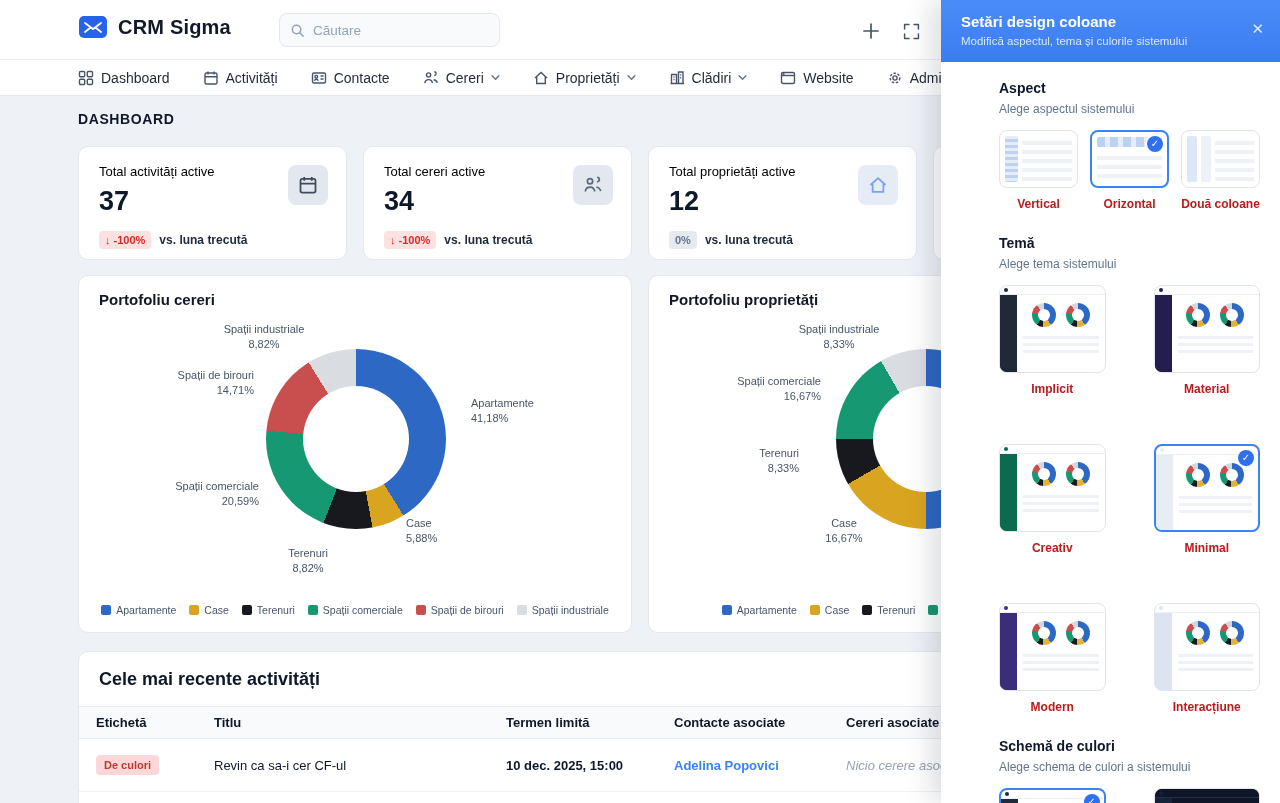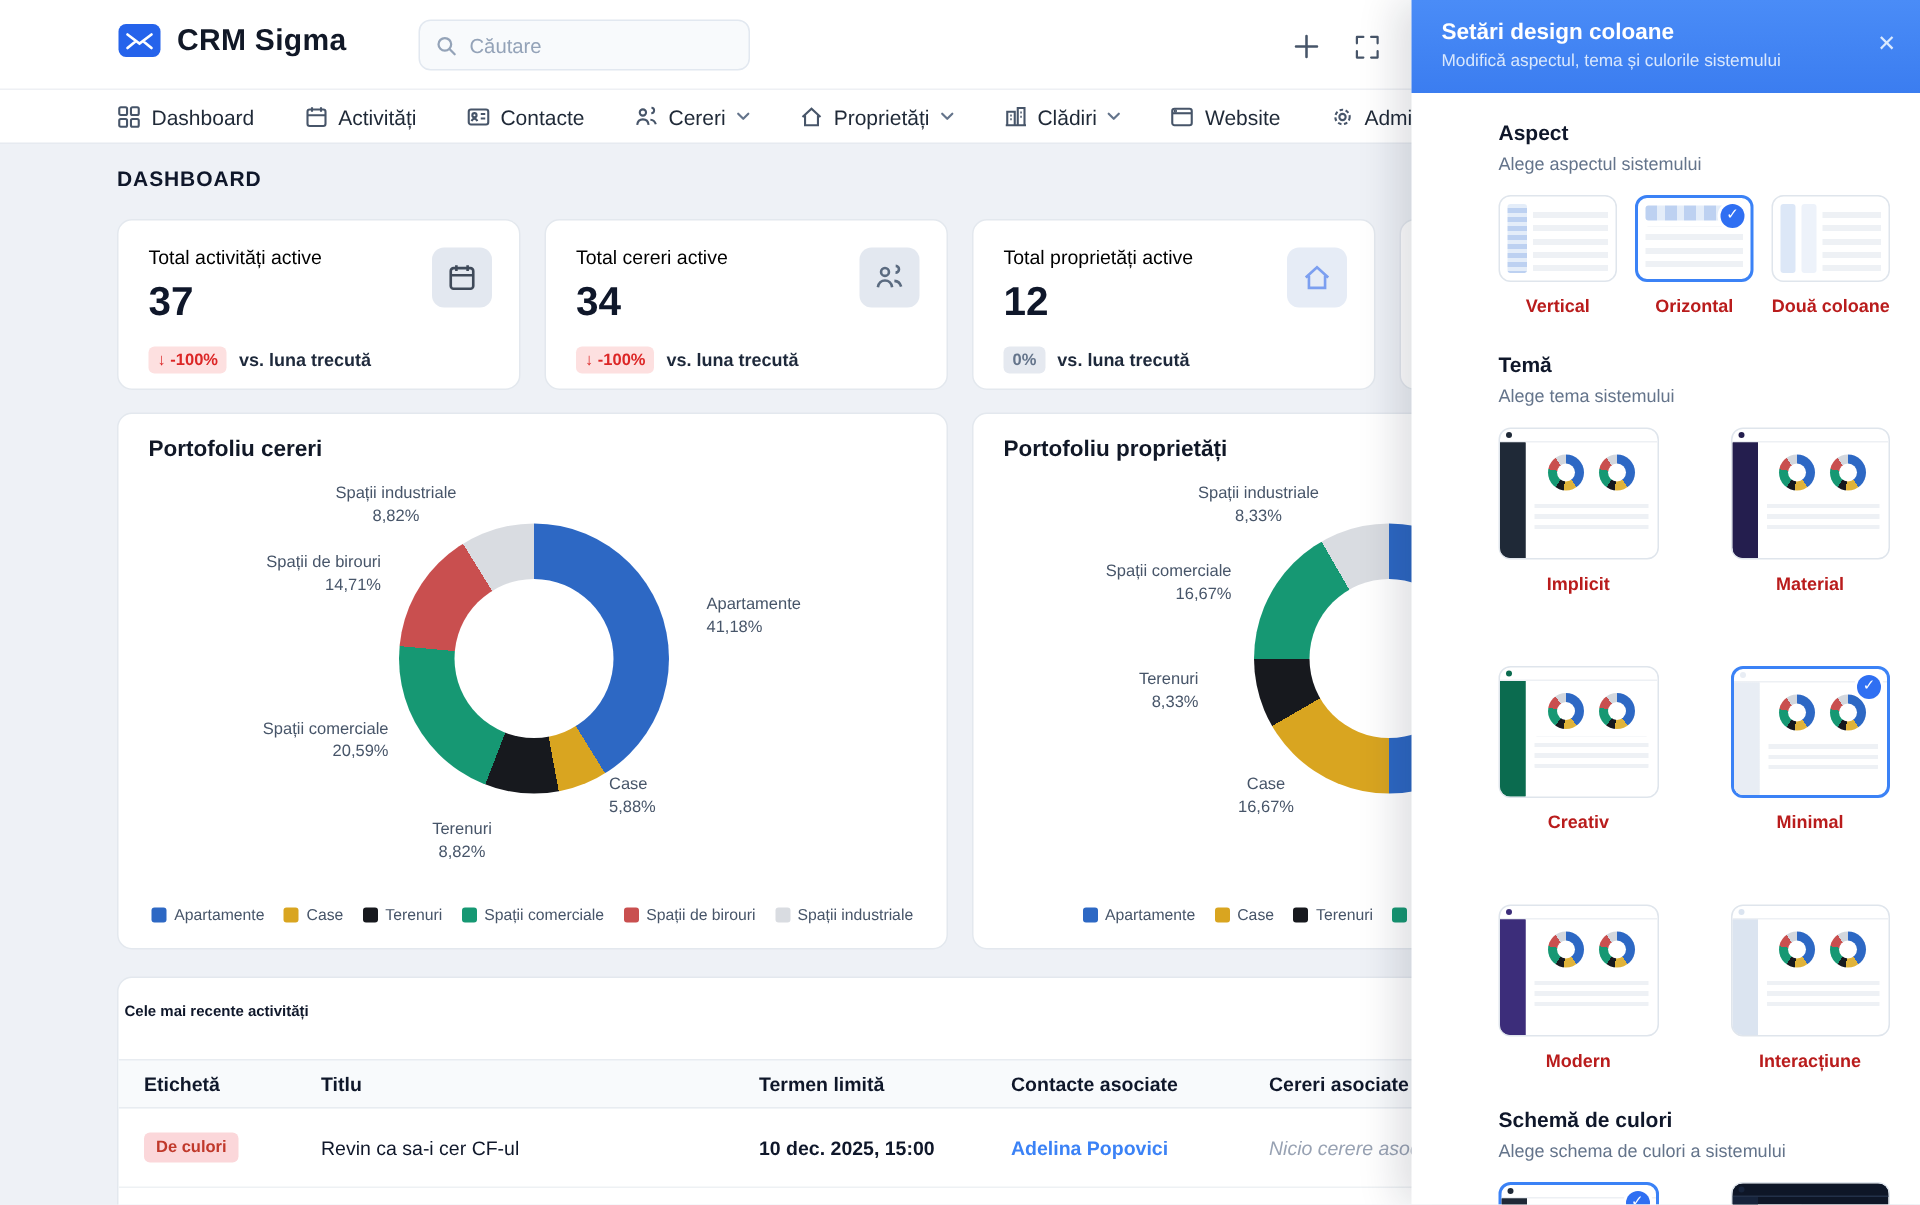--- a/index.html
+++ b/index.html
@@ -58,21 +58,21 @@
   .c2-com { right:380px; top:98px; }
   .c2-ter { right:402px; top:170px; }
   .c2-case { left:150px; top:240px; width:90px; text-align:center; }
   .c2-apt { left:392px; top:120px; }
   .legend { position:absolute; left:0; bottom:16px; width:100%; display:flex; justify-content:center; gap:13px; font-size:10.5px; color:#475569; }
   .lg-item { display:flex; align-items:center; gap:5px; white-space:nowrap; }
   .chip { width:10px; height:10px; border-radius:2px; display:inline-block; }
 
   
   .recent { left:78px; top:651px; width:1124px; height:170px; overflow:hidden; }
-  .recent-title { position:absolute; left:4px; top:17px; font-size:10px; font-weight:700; }
+  .recent-title { position:absolute; left:20px; top:17px; font-size:18px; font-weight:700; }
   .tbl { position:absolute; top:54px; left:0; width:100%; }
   .tr { display:grid; grid-template-columns:118px 292px 168px 172px 1fr; align-items:center; padding-left:17px; }
   .thead { height:33px; background:#f8fafc; border-top:1px solid #e8ecf1; border-bottom:1px solid #e8ecf1; font-size:13px; font-weight:700; color:#0f172a; }
   .trow { height:53px; border-bottom:1px solid #eef1f4; font-size:13px; }
   .tag { display:inline-block; font-size:11px; font-weight:700; color:#c0392b; background:#fbd7da; padding:4px 8px; border-radius:4px; }
   .dl { font-weight:700; color:#0f172a; }
   .contact { font-weight:700; color:#3b82f6; cursor:pointer; }
   .noreq { font-style:italic; color:#98a2b3; }
 
   

